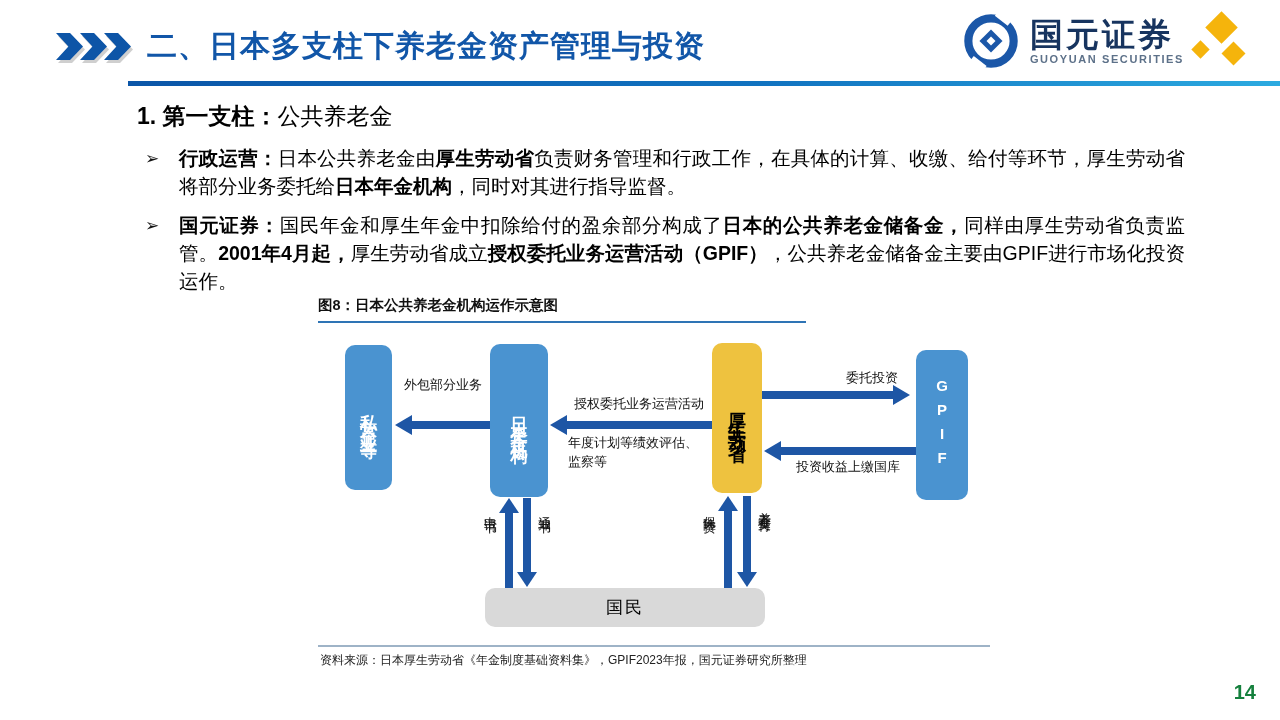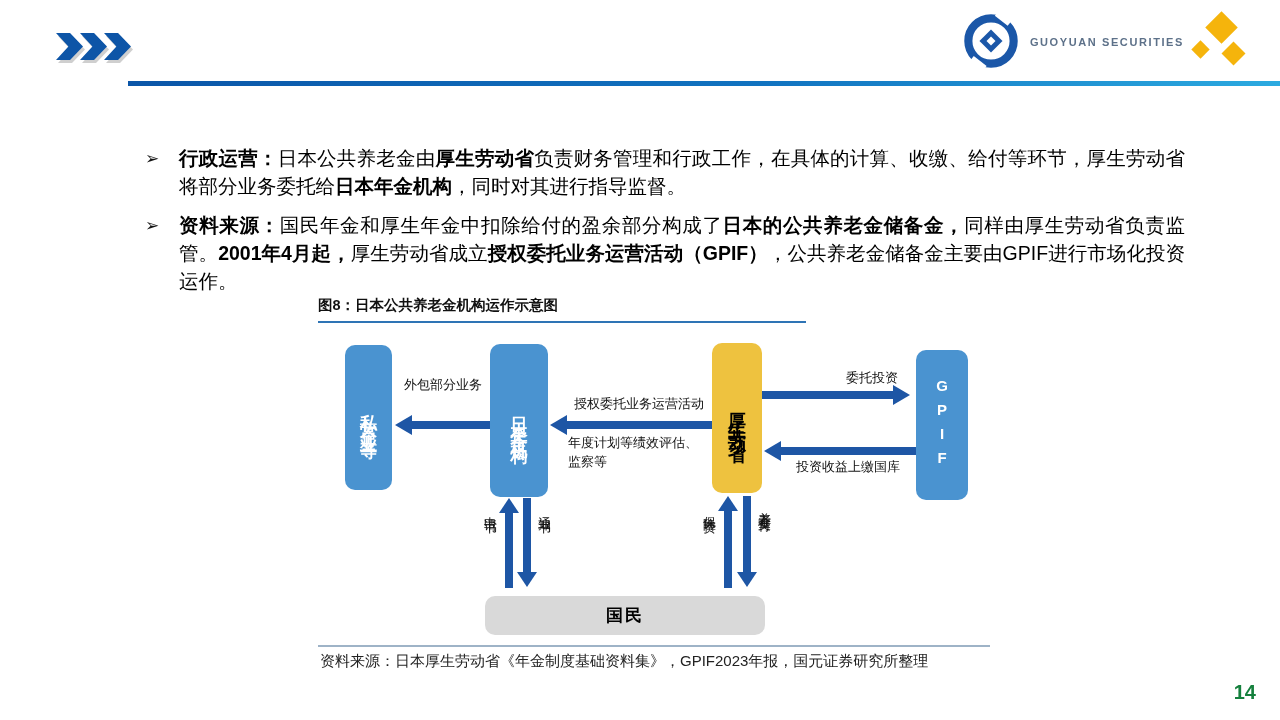--- a/index.html
+++ b/index.html
@@ -33,27 +33,27 @@
           font-size:19.5px;line-height:28px;text-align:justify;}
   .bullet-marker{position:absolute;left:0;top:1px;font-size:17px;color:#111;}
   .b{font-weight:bold;}
 
   
   .figure{position:absolute;left:318px;top:296px;width:672px;height:384px;}
   .fig-title{position:absolute;left:0;top:0;font-size:14.5px;font-weight:bold;color:#111;}
   .fig-toprule{position:absolute;left:0;top:25px;width:488px;height:2px;background:#2e74b5;}
   .diagram{position:absolute;left:0;top:29px;width:672px;height:320px;}
   .fig-botrule{position:absolute;left:0;top:349px;width:672px;height:2px;background:#9eb3c7;}
-  .fig-source{position:absolute;left:2px;top:356px;font-size:15px;color:#222;}
+  .fig-source{position:absolute;left:2px;top:356px;font-size:12px;color:#222;}
 
   .node{position:absolute;border-radius:10px;display:flex;align-items:center;justify-content:center;}
   .node.v{writing-mode:vertical-rl;text-orientation:upright;}
   .node.blue{background:#4a93d0;color:#fff;font-weight:bold;}
   .node.yellow{background:#eec23f;color:#000;font-weight:bold;}
-  .node.gray{background:#d9d9d9;color:#000;font-weight:bold;margin-top:8px;}
+  .node.gray{background:#d9d9d9;color:#000;font-weight:normal;}
   .n-private{left:27px;top:20px;width:47px;height:145px;font-size:17px;letter-spacing:7px;}
   .n-nenkin{left:172px;top:19px;width:58px;height:153px;font-size:17px;letter-spacing:6px;}
   .n-mhlw{left:394px;top:18px;width:50px;height:150px;font-size:18px;letter-spacing:8px;}
   .n-gpif{left:598px;top:25px;width:52px;height:150px;font-size:15px;letter-spacing:7px;font-family:"Liberation Sans",sans-serif;}
   .n-citizens{left:167px;top:263px;width:280px;height:39px;font-size:17px;letter-spacing:2px;}
 
   .shaft-h{position:absolute;height:8px;background:#1e56a5;}
   .shaft-v{position:absolute;width:8px;background:#1e56a5;}
   .head{position:absolute;width:0;height:0;}
   .head.left{border-top:10px solid transparent;border-bottom:10px solid transparent;border-right:17px solid #1e56a5;}
@@ -70,49 +70,54 @@
 </head>
 <body>
 
 <div class="slide">
 
   <div class="chevrons">
     <div class="chev"></div>
     <div class="chev"></div>
     <div class="chev"></div>
   </div>
+  <div class="slide-title">二、日本多支柱下养老金资产管理与投资</div>
 
   <div class="logo">
     <svg width="58" height="58" viewBox="0 0 64 64">
       <circle cx="32" cy="32" r="25" fill="none" stroke="#1b57a8" stroke-width="9"></circle>
       <rect x="38" y="0" width="18" height="11" fill="#ffffff" transform="rotate(38 47 5)"></rect>
       <rect x="8" y="53" width="18" height="11" fill="#ffffff" transform="rotate(38 17 58)"></rect>
       <rect x="23" y="23" width="18" height="18" fill="#1b57a8" transform="rotate(45 32 32)"></rect>
       <rect x="28.5" y="28.5" width="7" height="7" fill="#ffffff" transform="rotate(45 32 32)"></rect>
     </svg>
     <div class="logo-text">
+      <span class="logo-cn">国元证券</span>
       <span class="logo-en">GUOYUAN SECURITIES</span>
     </div>
     <div class="sparks">
       <div class="spark s1"></div>
       <div class="spark s2"></div>
       <div class="spark s3"></div>
     </div>
   </div>
   <div class="header-rule"></div>
 
+  <div class="section-heading">
+    <span class="b">1.</span><span class="b"> 第一支柱：</span><span>公共养老金</span>
+  </div>
 
   <div class="bullets">
     <div class="bullet">
       <span class="bullet-marker">➢</span>
       <span><span class="b">行政运营：</span><span>日本公共养老金由</span><span class="b">厚生劳动省</span><span>负责财务管理和行政工作，在具体的计算、收缴、给付等环节，厚生劳动省将部分业务委托给</span><span class="b">日本年金机构</span><span>，同时对其进行指导监督。</span></span>
     </div>
     <div class="bullet">
       <span class="bullet-marker">➢</span>
-      <span><span class="b">资料来源：</span><span>国民年金和厚生年金中扣除给付的盈余部分构成了</span><span class="b">日本的公共养老金储备金，</span><span>同样由厚生劳动省负责监管。</span><span class="b">2001年4月起，</span><span>厚生劳动省成立</span><span class="b">授权委托业务运营活动（GPIF）</span><span>，公共养老金储备金主要由GPIF进行市场化投资运作。</span></span>
+      <span><span class="b">国元证券：</span><span>国民年金和厚生年金中扣除给付的盈余部分构成了</span><span class="b">日本的公共养老金储备金，</span><span>同样由厚生劳动省负责监管。</span><span class="b">2001年4月起，</span><span>厚生劳动省成立</span><span class="b">授权委托业务运营活动（GPIF）</span><span>，公共养老金储备金主要由GPIF进行市场化投资运作。</span></span>
     </div>
   </div>
 
   <div class="figure">
     <div class="fig-title">图8：日本公共养老金机构运作示意图</div>
     <div class="fig-toprule"></div>
 
     <div class="diagram">
 
       <div class="node v blue n-private">私营企业等</div>

